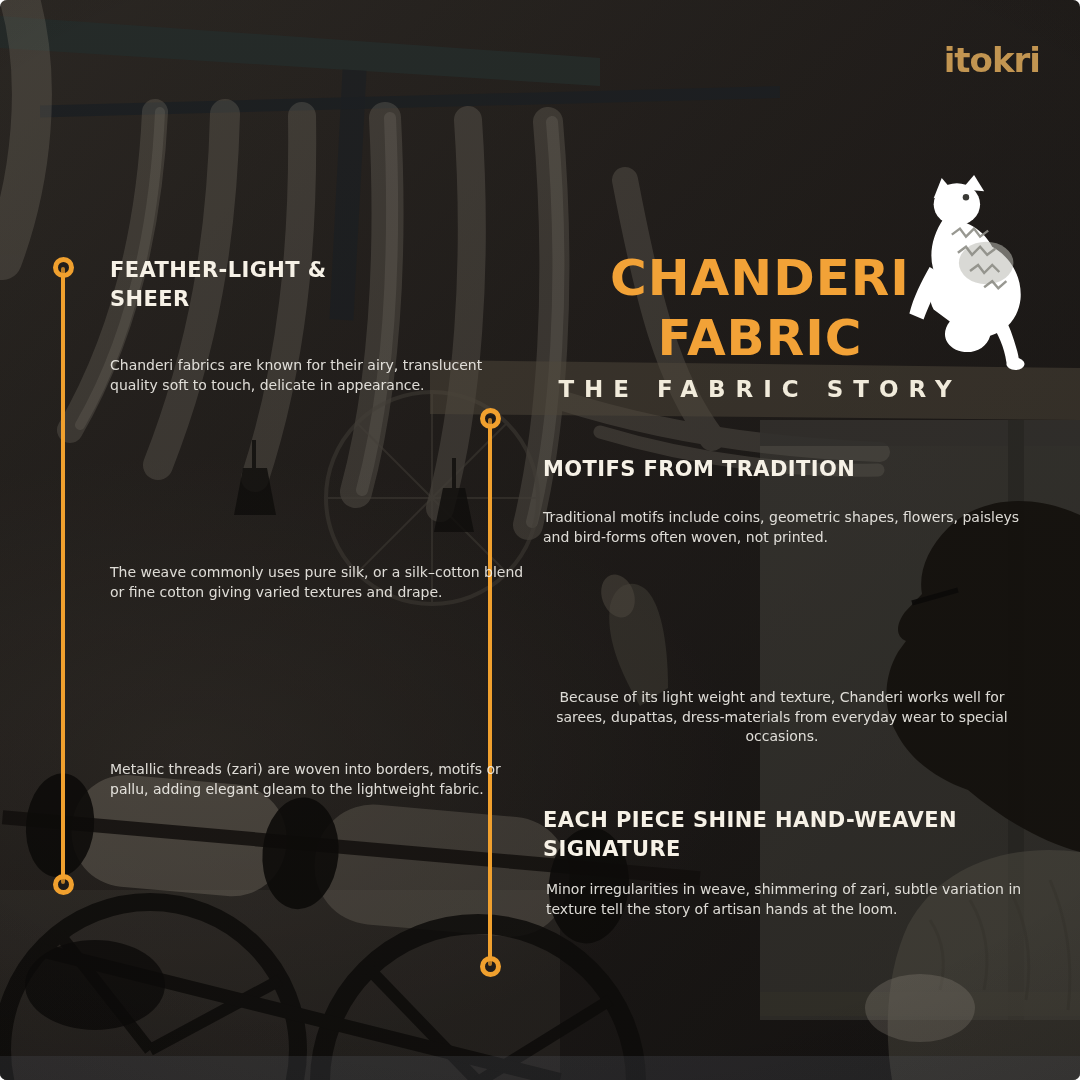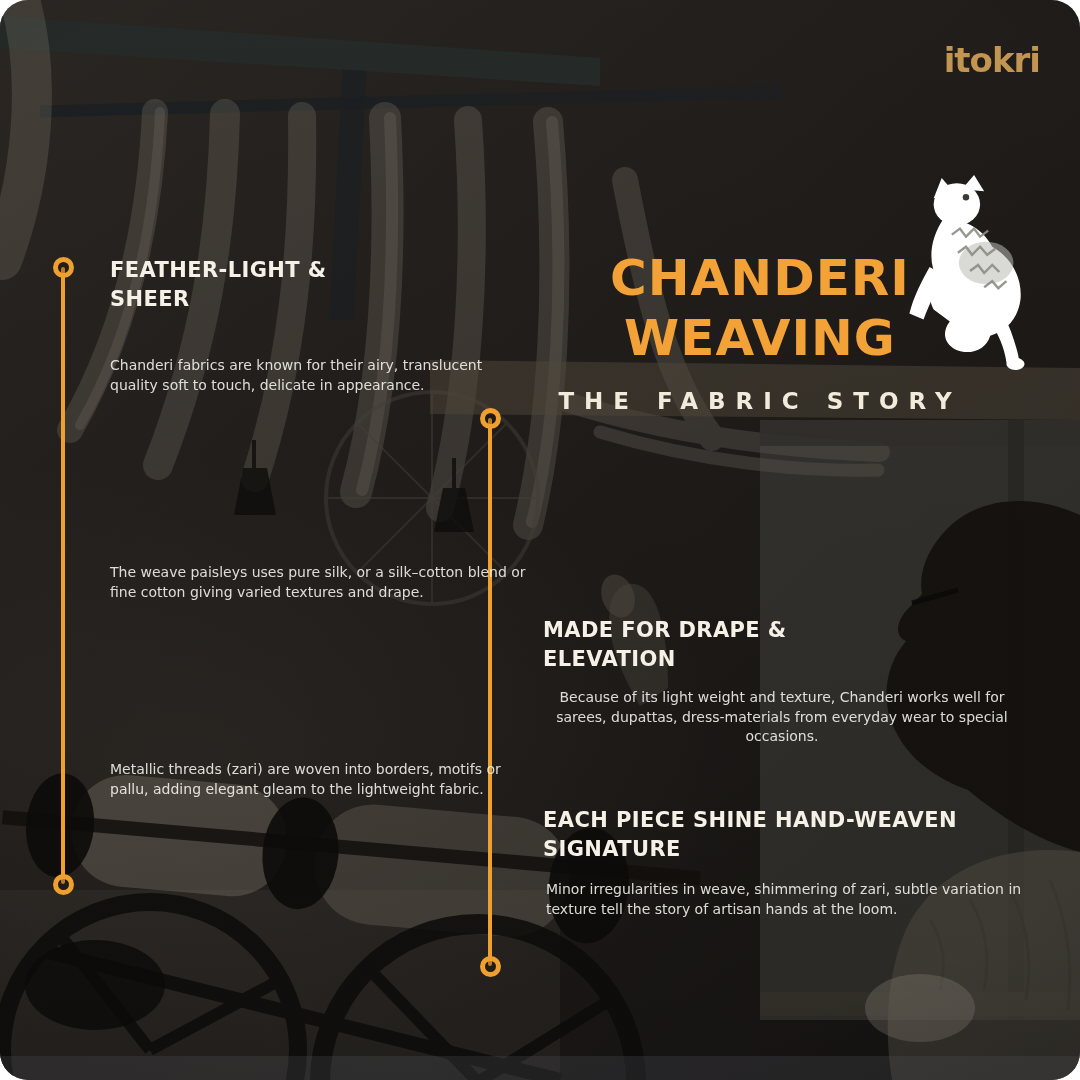--- a/index.html
+++ b/index.html
@@ -1,35 +1,35 @@
 <!DOCTYPE html>
 <html><head>
 <meta charset="utf-8">
 <style>
   html,body{margin:0;padding:0;background:#ffffff;}
   body{font-family:"DejaVu Sans","Liberation Sans",sans-serif;}
   .page{width:1080px;height:1080px;position:relative;background:#ffffff;}
   .canvas{
-    position:absolute;inset:0;border-radius:28px;overflow:hidden;
+    position:absolute;inset:0;border-radius:7px;overflow:hidden;
     background:
       radial-gradient(ellipse 900px 500px at 18% 70%, rgba(86,80,70,0.35), rgba(0,0,0,0) 60%),
       linear-gradient(135deg,#34302b 0%,#282421 40%,#1e1b19 78%,#191715 100%);
   }
   .photo{position:absolute;inset:0;pointer-events:none;}
   .scrim{position:absolute;inset:0;pointer-events:none;
     background:
       radial-gradient(ellipse 1400px 1000px at 50% 45%, rgba(0,0,0,0) 55%, rgba(8,7,6,0.35) 100%),
       linear-gradient(rgba(18,15,13,0.28), rgba(12,10,9,0.38));}
   
   .logo{position:absolute;top:40px;right:40px;font-size:34px;font-weight:700;
     color:#C29551;letter-spacing:-1px;}
   
   .titleblock{position:absolute;left:540px;top:204px;width:440px;text-align:center;}
   .title{font-size:50px;line-height:60px;font-weight:700;color:#F2A237;letter-spacing:1px;margin-top:44px;}
-  .subtitle{margin-top:20px;font-size:23px;font-weight:700;color:#F1EBDB;
+  .subtitle{margin-top:8px;font-size:23px;font-weight:700;color:#F1EBDB;
     letter-spacing:10px;white-space:nowrap;}
   .cat{position:absolute;left:893px;top:170px;width:152px;height:202px;}
   
   .rail{position:absolute;width:4px;background:#F0A02E;border-radius:2px;}
   .rail-left{left:61px;top:267px;height:617px;}
   .rail-right{left:488px;top:418px;height:548px;}
   .dot{position:absolute;width:21px;height:21px;border-radius:50%;
     border:5px solid #F0A02E;box-sizing:border-box;background:rgba(20,17,14,0.25);}
   .dot-l-top{left:53px;top:257px;}
   .dot-l-bot{left:53px;top:874px;}
@@ -142,21 +142,21 @@
       <rect x="0" y="1056" width="1080" height="24" fill="#8a93a2" opacity="0.24"></rect>
     </svg>
 
     <div class="scrim"></div>
 
     <div class="logo">itokri</div>
 
     <div class="titleblock">
       <div class="title">
         <div>CHANDERI</div>
-        <div>WEAVING</div>
+        <div>FABRIC</div>
       </div>
       <div class="subtitle">THE FABRIC STORY</div>
     </div>
 
     <svg class="cat" viewBox="0 0 150 200">
       <g fill="#ffffff">
         <polygon points="48,8 60,22 40,28"></polygon>
         <polygon points="80,5 90,21 68,19"></polygon>
         <ellipse cx="63" cy="34" rx="23" ry="21"></ellipse>
         <path d="M50,48 C36,68 34,92 44,108 C36,116 34,128 40,138 L56,150 C48,160 50,172 62,178 C76,184 92,178 96,164 C112,160 124,146 126,128 C128,106 116,86 98,76 C90,60 72,48 50,48 Z"></path>
@@ -177,24 +177,24 @@
     <div class="rail rail-left"></div>
     <div class="dot dot-l-top"></div>
     <div class="dot dot-l-bot"></div>
     <div class="rail rail-right"></div>
     <div class="dot dot-r-top"></div>
     <div class="dot dot-r-bot"></div>
 
     <div class="h lh1">FEATHER-LIGHT &amp;
 SHEER</div>
     <div class="p lp1">Chanderi fabrics are known for their airy, translucent quality soft to touch, delicate in appearance.</div>
-    <div class="p lp2">The weave paisleys uses pure silk, or a silk–cotton blend or fine cotton giving varied textures and drape.</div>
+    <div class="p lp2">The weave commonly uses pure silk, or a silk–cotton blend or fine cotton giving varied textures and drape.</div>
     <div class="p lp3">Metallic threads (zari) are woven into borders, motifs or pallu, adding elegant gleam to the lightweight fabric.</div>
 
-    <div class="h rh2">MADE FOR DRAPE &amp;
-ELEVATION</div>
+    <div class="h rh1">MOTIFS FROM TRADITION</div>
+    <div class="p rp1">Traditional motifs include coins, geometric shapes, flowers, paisleys and bird-forms often woven, not printed.</div>
     <div class="p rp2">Because of its light weight and texture, Chanderi works well for sarees, dupattas, dress-materials from everyday wear to special occasions.</div>
     <div class="h rh3">EACH PIECE SHINE HAND-WEAVEN
 SIGNATURE</div>
     <div class="p rp3">Minor irregularities in weave, shimmering of zari, subtle variation in texture tell the story of artisan hands at the loom.</div>
 
   </div>
 </div>
 
 </body></html>

